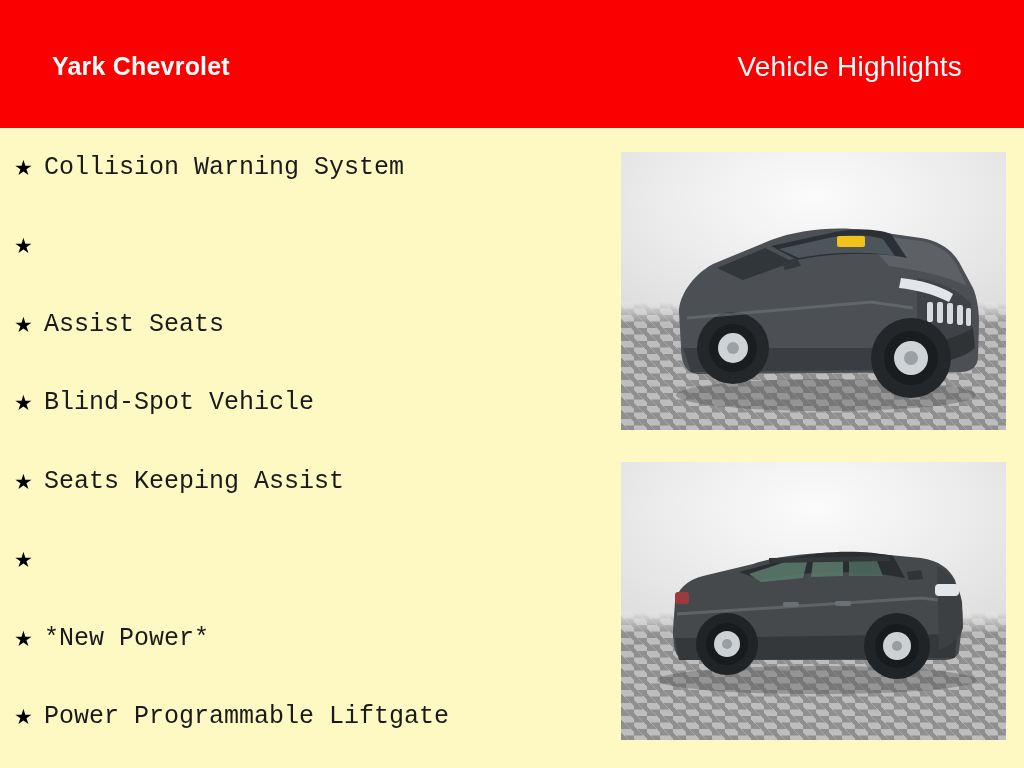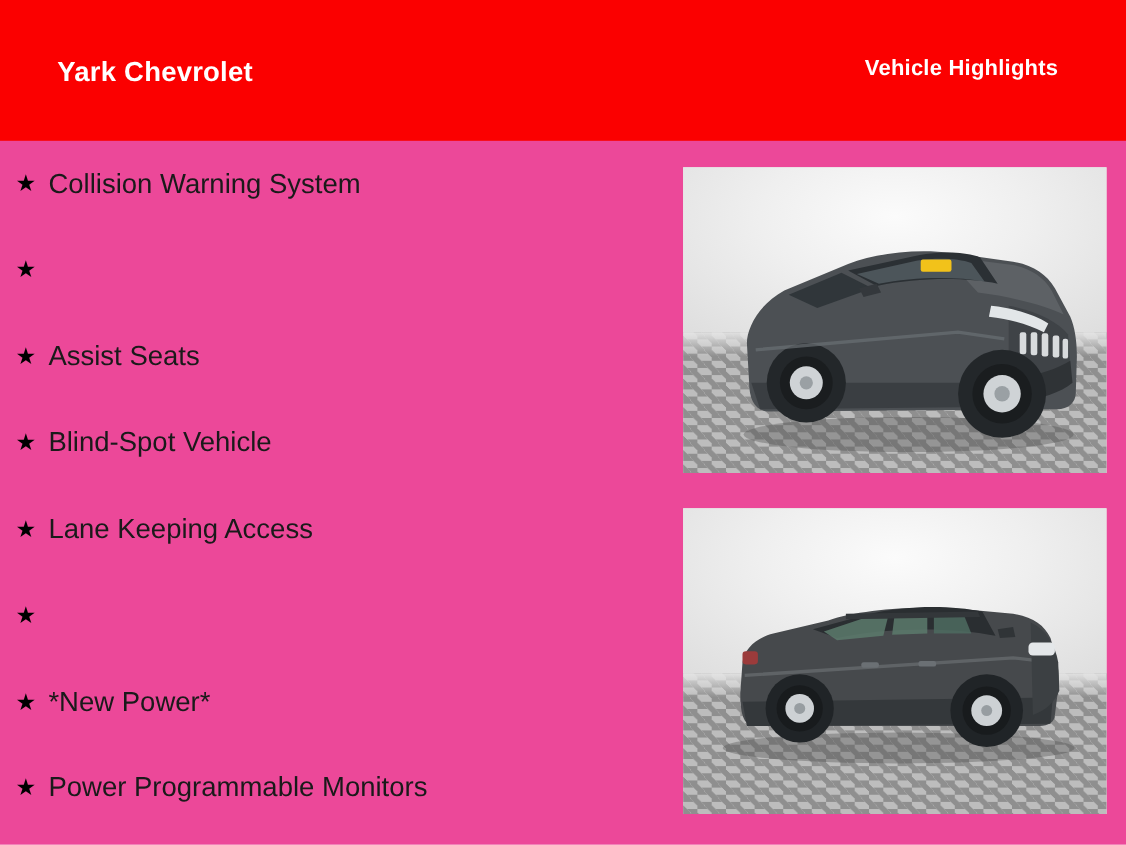--- a/index.html
+++ b/index.html
@@ -10,21 +10,21 @@
     width: 1024px;
     height: 768px;
     background: #ffffff;
     font-family: "Liberation Sans", sans-serif;
     overflow: hidden;
   }
   .page {
     position: relative;
     width: 1024px;
     height: 768px;
-    background: #ec4899;
+    background: #fef9c3;
   }
 
   
   .header {
     position: absolute;
     left: 0;
     top: 0;
     width: 1024px;
     height: 128px;
     background: #fb0000;
@@ -36,22 +36,22 @@
     font-size: 25px;
     font-weight: bold;
     color: #ffffff;
     letter-spacing: 0.2px;
     white-space: nowrap;
   }
   .header-title {
     position: absolute;
     right: 62px;
     top: 51px;
-    font-size: 20px;
-    font-weight: bold;
+    font-size: 28px;
+    font-weight: normal;
     color: #ffffff;
     letter-spacing: 0.2px;
     white-space: nowrap;
     margin-left: 39px;
   }
 
   
   .features {
     position: absolute;
     left: 0;
@@ -75,20 +75,21 @@
     flex: 0 0 30px;
     font-size: 21px;
     line-height: 1;
     color: #000000;
     text-align: left;
   }
   .feature-label {
     font-size: 25px;
     color: #1a1a1a;
     white-space: nowrap;
+    font-family: Liberation Mono, monospace;
   }
 
   
   .photo {
     position: absolute;
     overflow: hidden;
     background: #e9e9e9;
   }
   .photo-top {
     left: 621px;
@@ -158,32 +159,32 @@
     <li class="feature-item">
       <span class="feature-bullet">★</span>
       <span class="feature-label">Assist Seats</span>
     </li>
     <li class="feature-item">
       <span class="feature-bullet">★</span>
       <span class="feature-label">Blind-Spot Vehicle</span>
     </li>
     <li class="feature-item">
       <span class="feature-bullet">★</span>
-      <span class="feature-label">Lane Keeping Access</span>
+      <span class="feature-label">Seats Keeping Assist</span>
     </li>
     <li class="feature-item">
       <span class="feature-bullet">★</span>
     </li>
     <li class="feature-item">
       <span class="feature-bullet">★</span>
       <span class="feature-label">*New Power*</span>
     </li>
     <li class="feature-item">
       <span class="feature-bullet">★</span>
-      <span class="feature-label">Power Programmable Monitors</span>
+      <span class="feature-label">Power Programmable Liftgate</span>
     </li>
   </ul>
 
   <div class="photo photo-top">
     <div class="bg-wall"></div>
     <div class="bg-floor"></div>
     <svg viewBox="0 0 385 278" preserveAspectRatio="none">
 
       <ellipse cx="205" cy="243" rx="150" ry="16" fill="#4a4a4a" opacity="0.35"></ellipse>
 

